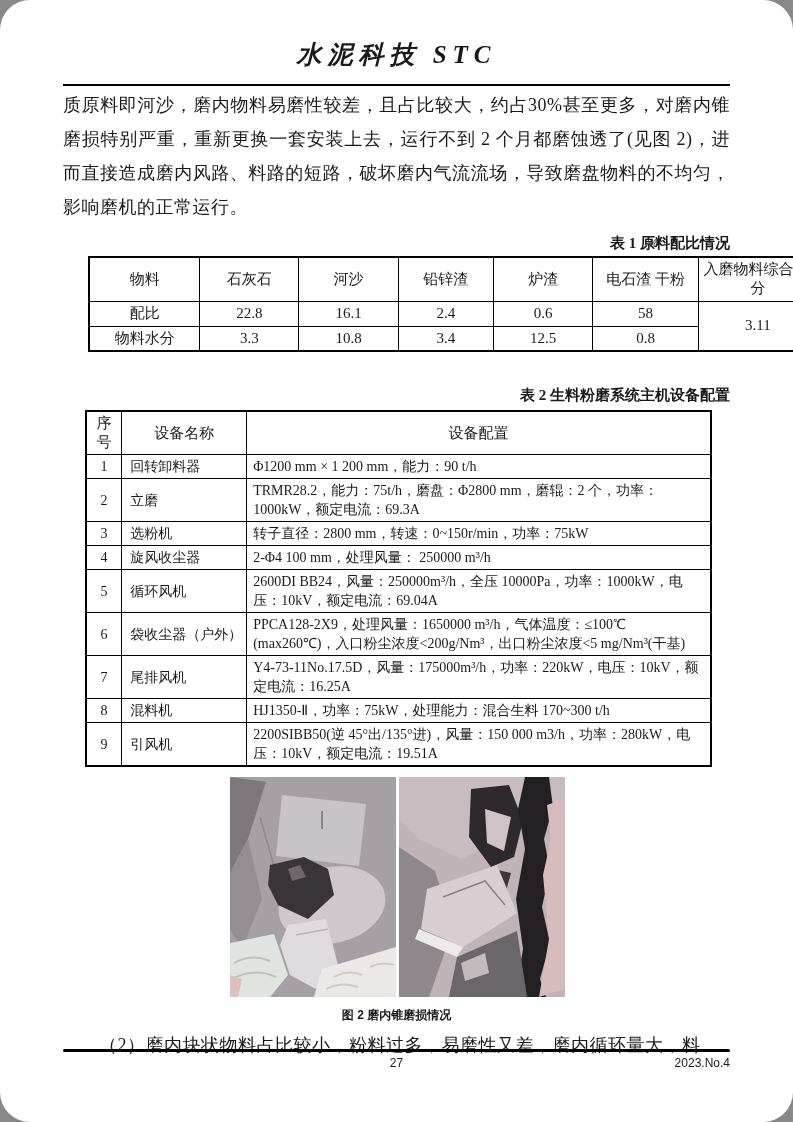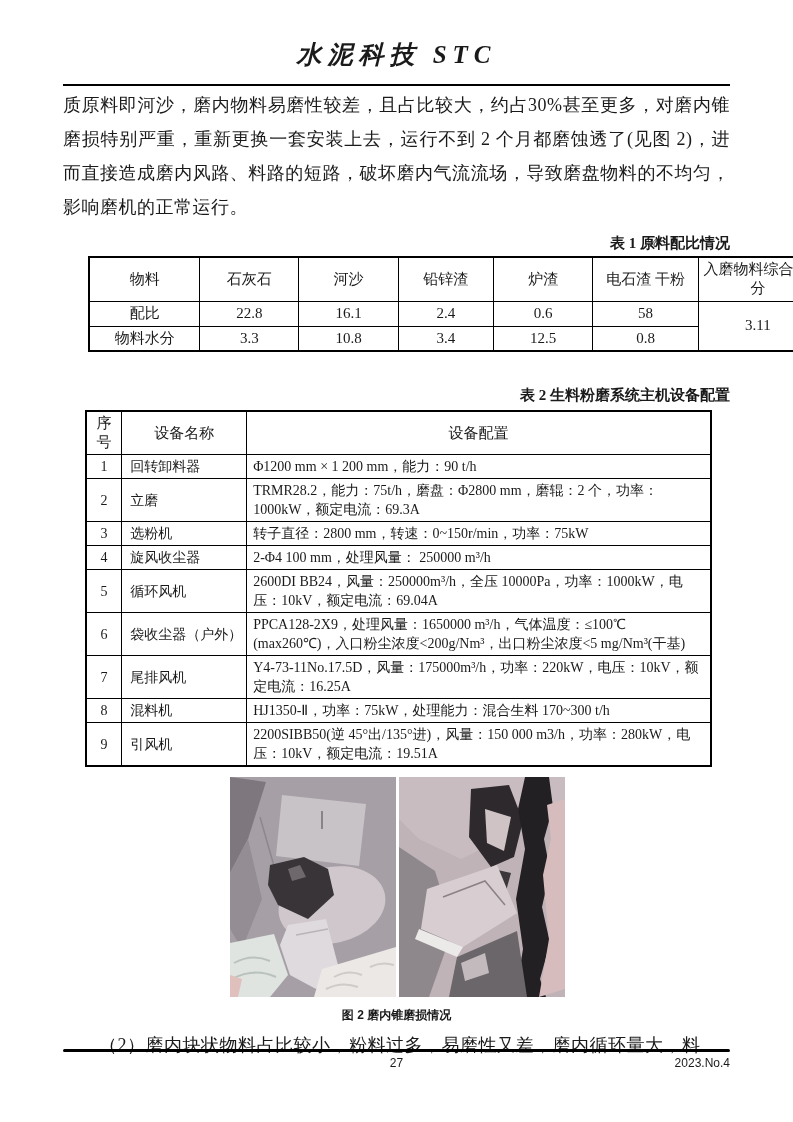--- a/index.html
+++ b/index.html
@@ -5,20 +5,21 @@
   * { margin: 0; padding: 0; box-sizing: border-box; }
   html, body { background: #888; }
   .page {
     position: relative;
     width: 793px; height: 1122px;
     margin: 0 auto;
     background: #ffffff;
     color: #1a1a1a;
     font-family: "Liberation Serif", serif;
     overflow: hidden;
+    border-radius: 30px;
   }
   .content { padding: 36px 63px 0 63px; }
 
   
   .journal-title {
     text-align: center;
     font-size: 25px;
     font-weight: bold;
     font-style: italic;
     letter-spacing: 6px;

